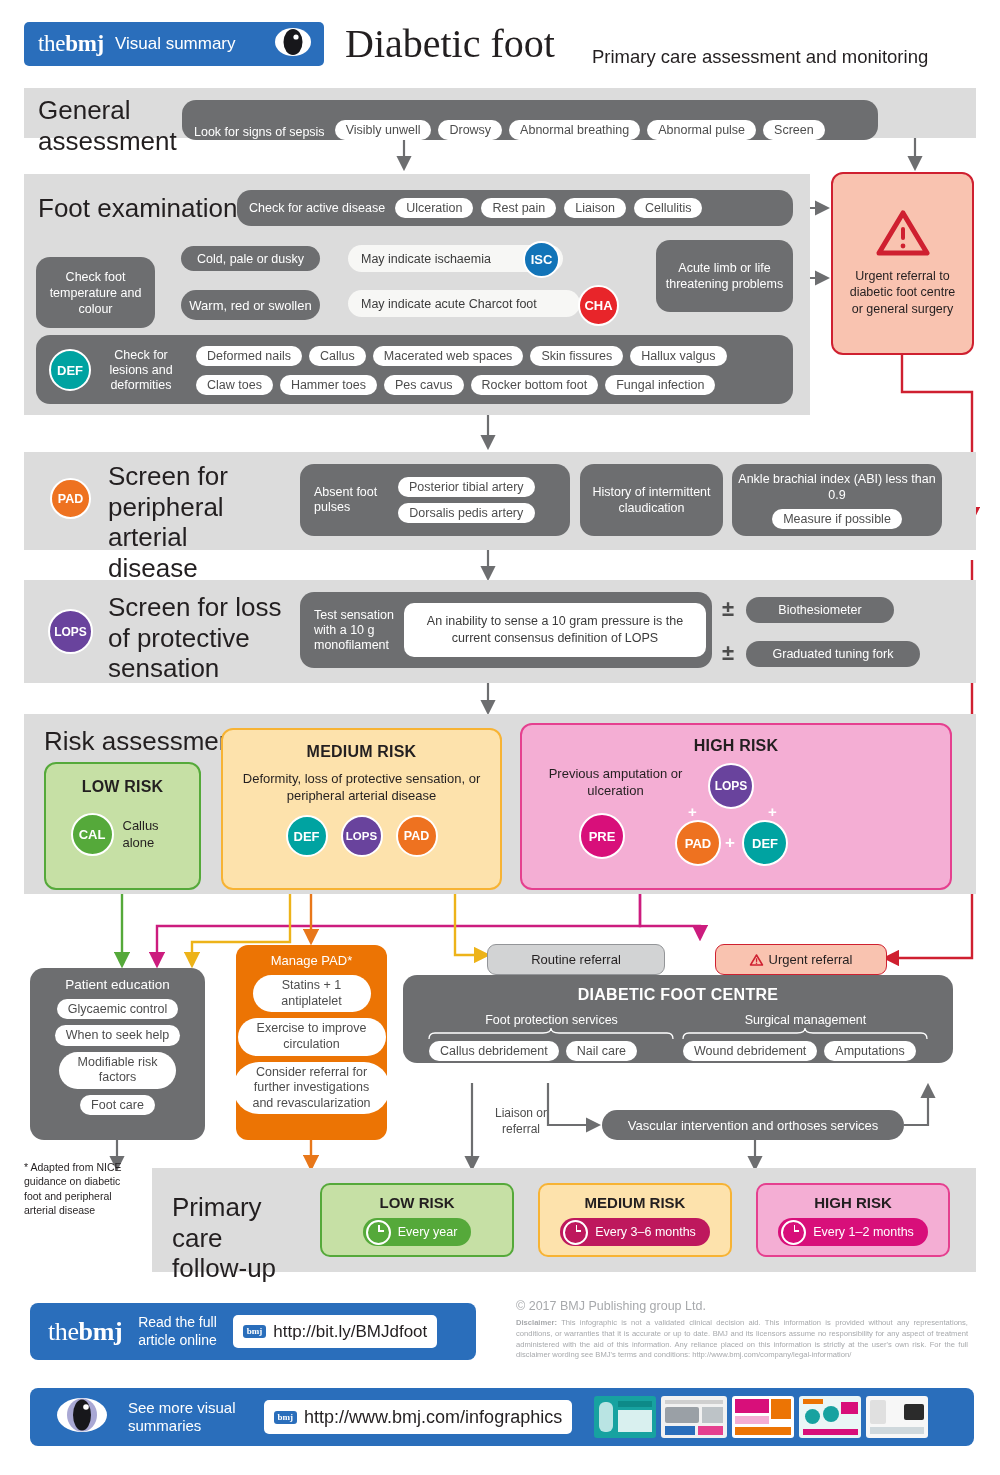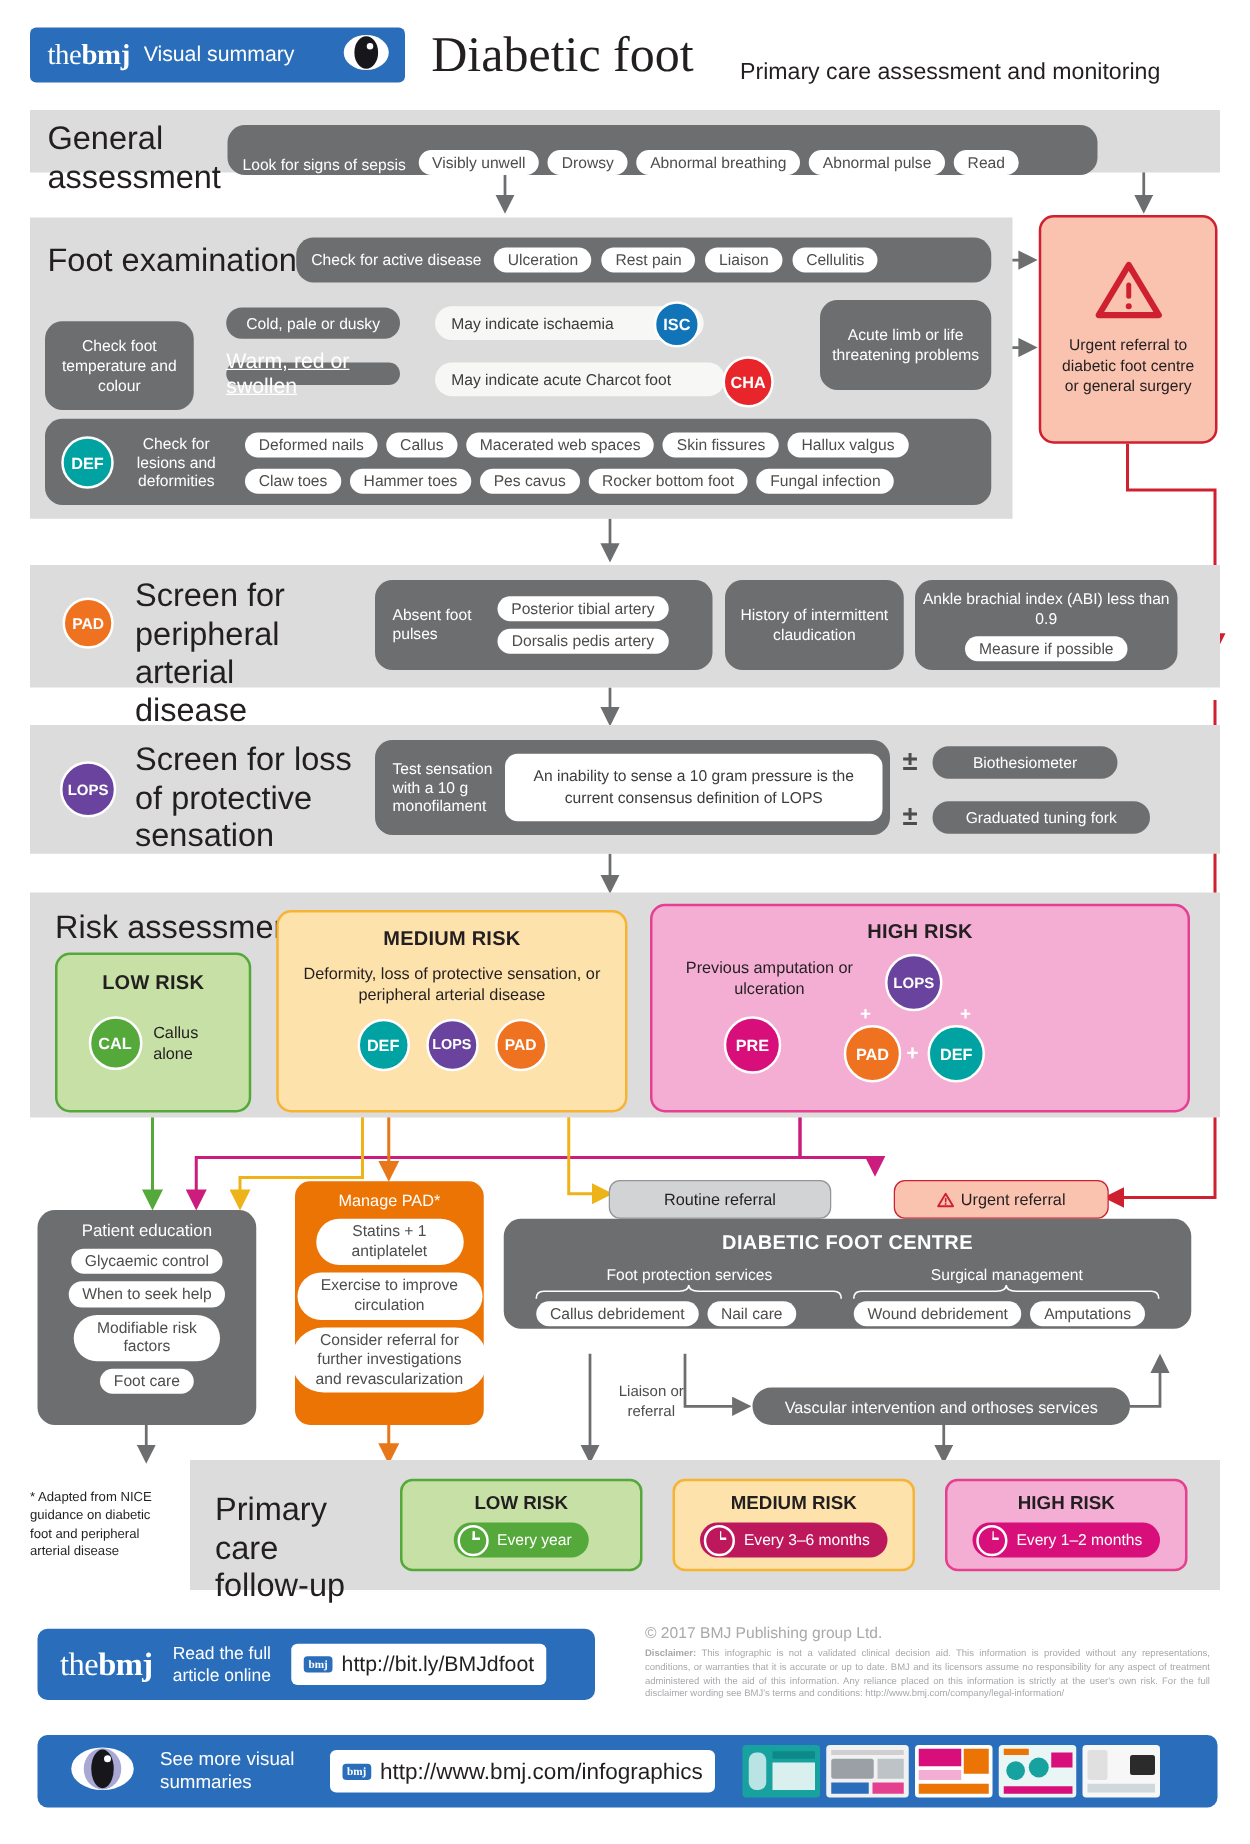--- a/index.html
+++ b/index.html
@@ -156,38 +156,38 @@
 <div class="abs sec-h" style="left:38px;top:95px;width:150px;">
   <div>General</div>
   <div>assessment</div>
 </div>
 <div class="abs grey-box" style="left:182px;top:100px;width:696px;height:40px;display:flex;align-items:flex-end;padding:0 12px;">
   <span class="lbl" style="margin-right:10px;">Look for signs of sepsis</span>
   <span class="pill">Visibly unwell</span>
   <span class="pill" style="margin-left:7px">Drowsy</span>
   <span class="pill" style="margin-left:7px">Abnormal breathing</span>
   <span class="pill" style="margin-left:7px">Abnormal pulse</span>
-  <span class="pill" style="margin-left:7px">Read</span>
+  <span class="pill" style="margin-left:7px">Screen</span>
 </div>
 
 <div class="abs band" style="left:24px;top:174px;width:786px;height:241px;"></div>
 <div class="abs sec-h" style="left:38px;top:193px;">Foot examination</div>
 
 <div class="abs grey-box" style="left:237px;top:190px;width:556px;height:36px;display:flex;align-items:center;padding:0 12px;">
   <span class="lbl" style="margin-right:10px;">Check for active disease</span>
   <span class="pill">Ulceration</span>
   <span class="pill" style="margin-left:8px">Rest pain</span>
   <span class="pill" style="margin-left:8px">Liaison</span>
   <span class="pill" style="margin-left:8px">Cellulitis</span>
 </div>
 
 <div class="abs grey-box" style="left:36px;top:245px;width:119px;height:71px;display:flex;align-items:center;justify-content:center;text-align:center;font-size:12.5px;line-height:1.28;padding:0 6px;margin-top:12px;">Check foot temperature and colour</div>
 
 <div class="abs grey-box" style="left:181px;top:246px;width:139px;height:25px;display:flex;align-items:center;justify-content:center;font-size:12.5px;border-radius:999px;">Cold, pale or dusky</div>
-<div class="abs grey-box" style="left:181px;top:290px;width:139px;height:18px;display:flex;align-items:center;justify-content:center;font-size:17px;border-radius:999px;text-decoration:underline;">Warm, red or swollen</div>
+<div class="abs grey-box" style="left:181px;top:290px;width:139px;height:30px;display:flex;align-items:center;justify-content:center;font-size:13px;border-radius:999px;">Warm, red or swollen</div>
 
 <div class="abs" style="left:348px;top:245px;width:215px;height:27px;background:#f7f7f5;border-radius:999px;display:flex;align-items:center;padding-left:13px;font-size:12.5px;color:#3b3b3b;">May indicate ischaemia</div>
 <div class="abs badge" style="left:523px;top:241px;width:37px;height:37px;background:#1274b8;font-size:13px;">ISC</div>
 
 <div class="abs" style="left:348px;top:290px;width:232px;height:27px;background:#f7f7f5;border-radius:999px;display:flex;align-items:center;padding-left:13px;font-size:12.5px;color:#3b3b3b;">May indicate acute Charcot foot</div>
 <div class="abs badge" style="left:578px;top:285px;width:41px;height:41px;background:#e8252a;font-size:13px;">CHA</div>
 
 <div class="abs grey-box" style="left:656px;top:240px;width:137px;height:72px;display:flex;align-items:center;justify-content:center;text-align:center;font-size:12.5px;line-height:1.28;padding:0 8px;">Acute limb or life threatening problems</div>
 
 <div class="abs grey-box" style="left:36px;top:335px;width:757px;height:69px;">
@@ -330,21 +330,21 @@
   </div>
   <div class="abs" style="left:280px;top:66px;display:flex;">
     <span class="pill">Wound debridement</span>
     <span class="pill" style="margin-left:7px">Amputations</span>
   </div>
 </div>
 
 <div class="abs" style="left:486px;top:1106px;width:70px;text-align:center;font-size:12px;line-height:1.3;color:#4d4d4d;">Liaison or referral</div>
 <div class="abs grey-box" style="left:602px;top:1110px;width:302px;height:30px;border-radius:999px;display:flex;align-items:center;justify-content:center;font-size:13px;">Vascular intervention and orthoses services</div>
 
-<div class="abs" style="left:24px;top:1160px;width:112px;font-size:10.5px;line-height:1.38;color:#231f20;margin-top:31px;">* Adapted from NICE guidance on diabetic foot and peripheral arterial disease</div>
+<div class="abs" style="left:24px;top:1160px;width:112px;font-size:10.5px;line-height:1.38;color:#231f20;">* Adapted from NICE guidance on diabetic foot and peripheral arterial disease</div>
 
 <div class="abs band" style="left:152px;top:1168px;width:824px;height:104px;"></div>
 <div class="abs sec-h" style="left:172px;top:1192px;width:125px;">
   <div>Primary care</div>
   <div>follow-up</div>
 </div>
 
 <div class="abs fu-card" style="left:320px;top:1183px;width:194px;height:74px;background:#c6e0a5;border-color:#55a93a;">
   <div class="fu-h">LOW RISK</div>
   <div class="fu-cap" style="background:#55a93a;">

